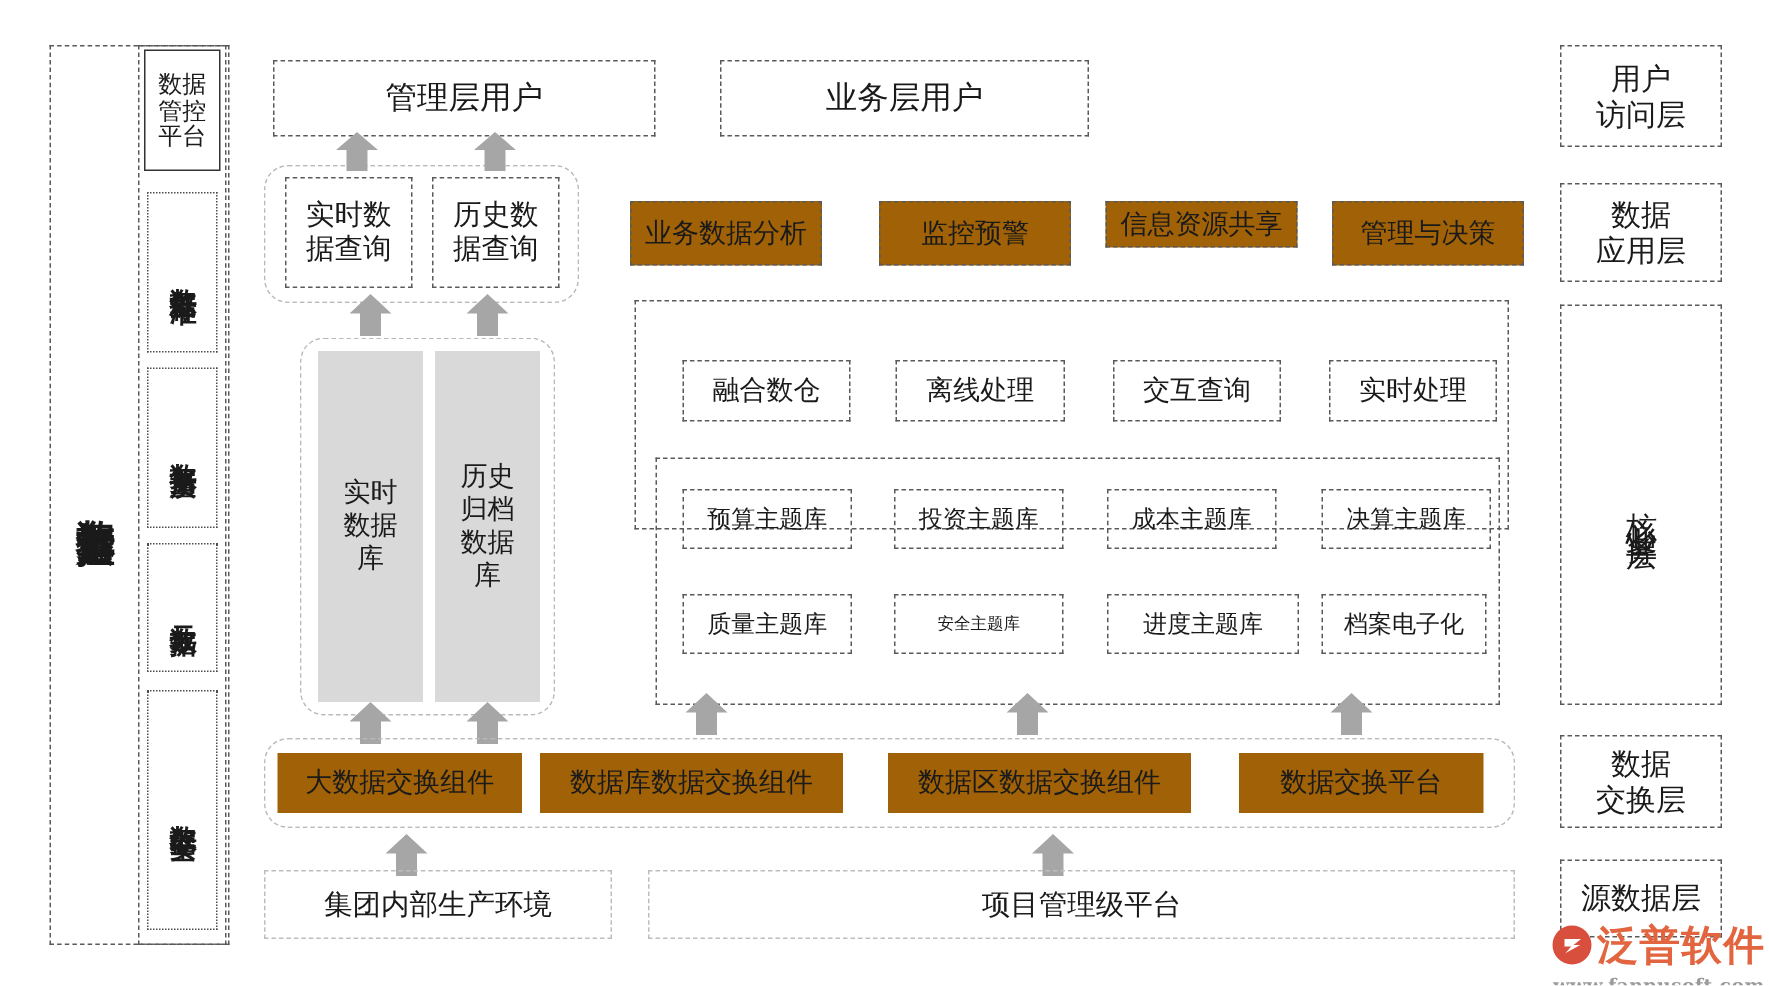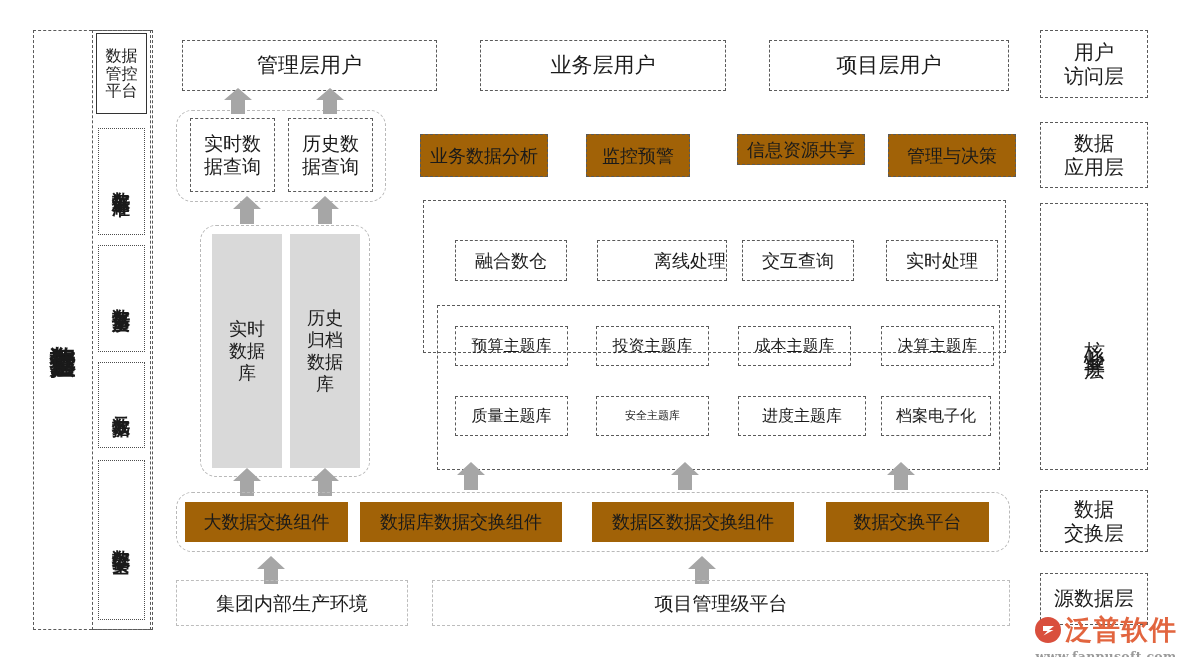--- a/index.html
+++ b/index.html
@@ -107,23 +107,20 @@
   </div>
 
   <div class="abs d-dash ctr" style="left:182px;top:40px;width:255px;height:51px;">
     <span style="font-size:21px;">管理层用户</span>
   </div>
 
   <div class="abs d-dash ctr" style="left:480px;top:40px;width:246px;height:51px;">
     <span style="font-size:21px;">业务层用户</span>
   </div>
 
-  <div class="abs d-dash ctr" style="left:769px;top:40px;width:240px;height:51px;">
-    <span style="font-size:21px;">项目层用户</span>
-  </div>
 
   <div class="abs rounded-dash" style="left:176px;top:110px;width:210px;height:92px;"></div>
 
   <div class="abs d-dash ctr" style="left:190px;top:118px;width:85px;height:74px;">
     <span style="font-size:19px;line-height:1.2;">
       <span>实时数</span><br><span>据查询</span>
     </span>
   </div>
 
   <div class="abs d-dash ctr" style="left:288px;top:118px;width:85px;height:74px;">
@@ -139,21 +136,21 @@
   </div>
   <div class="arrow-up" style="left:315px;top:88px;width:30px;height:26px;">
     <svg width="30" height="26" viewBox="0 0 30 26">
         <polygon points="15,0 29,12 22,12 22,26 8,26 8,12 1,12" fill="#a6a6a6"></polygon>
       </svg>
   </div>
 
   <div class="abs d-dash fill-gray ctr" style="left:420px;top:134px;width:128px;height:43px;">
     <span style="font-size:18px;">业务数据分析</span>
   </div>
-  <div class="abs d-dash fill-gray ctr" style="left:586px;top:134px;width:104px;height:43px;">
+  <div class="abs d-dash fill-gray ctr" style="left:586px;top:134px;width:128px;height:43px;">
     <span style="font-size:18px;">监控预警</span>
   </div>
   <div class="abs d-dash fill-gray ctr" style="left:737px;top:134px;width:128px;height:31px;">
     <span style="font-size:18px;">信息资源共享</span>
   </div>
   <div class="abs d-dash fill-gray ctr" style="left:888px;top:134px;width:128px;height:43px;">
     <span style="font-size:18px;">管理与决策</span>
   </div>
 
   <div class="abs rounded-dash" style="left:200px;top:225px;width:170px;height:252px;"></div>
@@ -196,21 +193,21 @@
         <polygon points="15,0 29,13 22,13 22,28 8,28 8,13 1,13" fill="#a6a6a6"></polygon>
       </svg>
   </div>
 
   <div class="abs d-dash" style="left:423px;top:200px;width:583px;height:153px;border-right:none;"></div>
   <div class="abs" style="left:1004.6px;top:200px;width:1.4px;height:153px;border-right:1.4px dashed #5a5a5a;"></div>
 
   <div class="abs d-dash ctr" style="left:455px;top:240px;width:112px;height:41px;">
     <span style="font-size:18px;">融合数仓</span>
   </div>
-  <div class="abs d-dash ctr" style="left:597px;top:240px;width:130px;height:41px;justify-content:flex-end;">
+  <div class="abs d-dash ctr" style="left:597px;top:240px;width:113px;height:41px;">
     <span style="font-size:18px;">离线处理</span>
   </div>
   <div class="abs d-dash ctr" style="left:742px;top:240px;width:112px;height:41px;">
     <span style="font-size:18px;">交互查询</span>
   </div>
   <div class="abs d-dash ctr" style="left:886px;top:240px;width:112px;height:41px;">
     <span style="font-size:18px;">实时处理</span>
   </div>
 
   <div class="abs d-dash" style="left:437px;top:305px;width:563px;height:165px;"></div>

